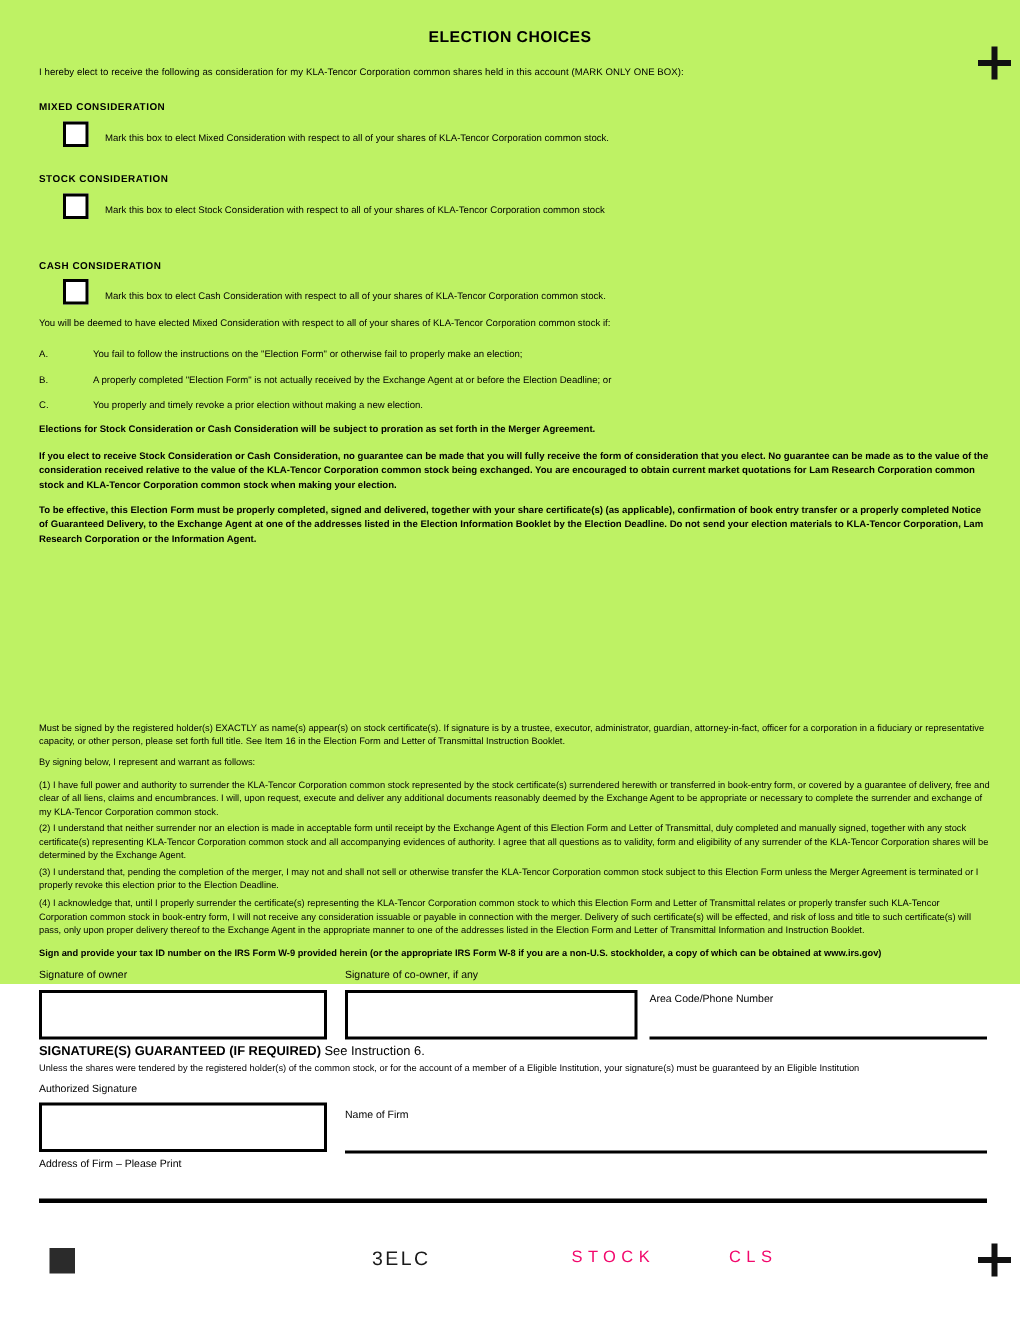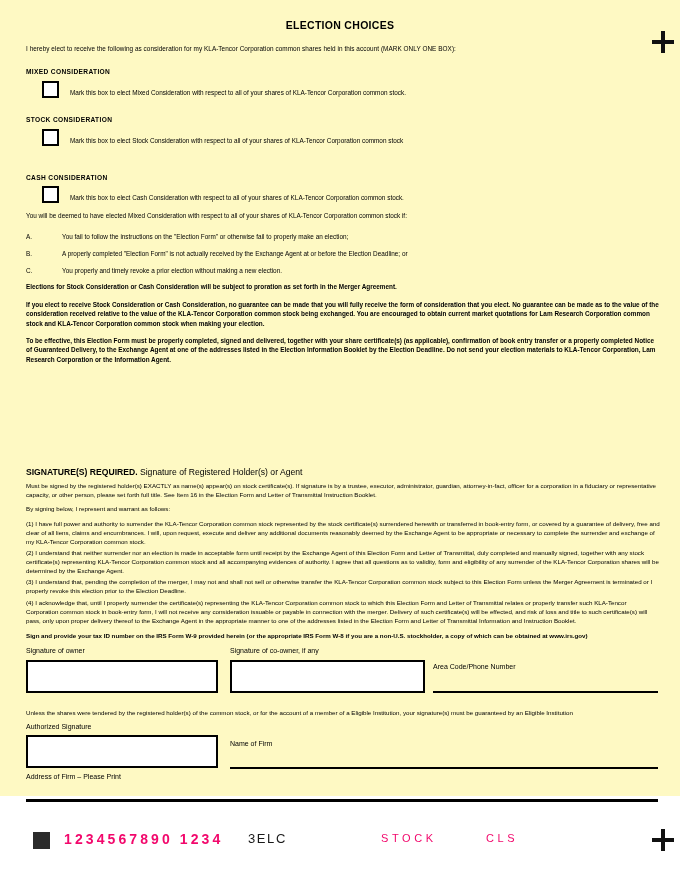--- a/index.html
+++ b/index.html
@@ -11,22 +11,22 @@
     width: 680px;
     height: 880px;
     font-family: "Liberation Sans", sans-serif;
     color: #000000;
     position: relative;
     overflow: hidden;
   }
   .page {
     position: relative;
     width: 680px;
-    height: 796px;
-    background: #fef9c3;
+    height: 656px;
+    background: #bef264;
   }
 
   
   .reg-mark {
     position: absolute;
     width: 22px;
     height: 22px;
   }
   .reg-mark::before,
   .reg-mark::after {
@@ -229,53 +229,52 @@
   </div>
   <div class="lettered" style="top:266px; width:680px;">
     <span class="ltr">C.</span>
     <span class="txt">You properly and timely revoke a prior election without making a new election.</span>
   </div>
 
   <div class="para bold" style="top:282px;">Elections for Stock Consideration or Cash Consideration will be subject to proration as set forth in the Merger Agreement.</div>
   <div class="para bold" style="top:300px;">If you elect to receive Stock Consideration or Cash Consideration, no guarantee can be made that you will fully receive the form of consideration that you elect.  No guarantee can be made as to the value of the consideration received relative to the value of the KLA-Tencor Corporation common stock being exchanged.  You are encouraged to obtain current market quotations for Lam Research Corporation common stock and KLA-Tencor Corporation common stock when making your election.</div>
   <div class="para bold" style="top:336px;">To be effective, this Election Form must be properly completed, signed and delivered, together with your share certificate(s) (as applicable), confirmation of book entry transfer or a properly completed Notice of Guaranteed Delivery, to the Exchange Agent at one of the addresses listed in the Election Information Booklet by the Election Deadline.  Do not send your election materials to KLA-Tencor Corporation, Lam Research Corporation or the Information Agent.</div>
 
-  <div class="sig-heading" style="top:467px;">
-    <span class="strong">SIGNATURE(S) REQUIRED.</span><span> Signature of Registered Holder(s) or Agent</span>
-  </div>
 
   <div class="small-para" style="top:481px;">Must be signed by the registered holder(s) EXACTLY as name(s) appear(s) on stock certificate(s).  If signature is by a trustee, executor, administrator, guardian, attorney-in-fact, officer for a corporation in a fiduciary or representative capacity, or other person, please set forth full title.  See Item 16 in the Election Form and Letter of Transmittal Instruction Booklet.</div>
   <div class="small-para" style="top:504px;">By signing below, I represent and warrant as follows:</div>
 
   <div class="small-para" style="top:519px;">(1) I have full power and authority to surrender the KLA-Tencor Corporation common stock represented by the stock certificate(s) surrendered herewith or transferred in book-entry form, or covered by a guarantee of delivery, free and clear of all liens, claims and encumbrances.  I will, upon request, execute and deliver any additional documents reasonably deemed by the Exchange Agent to be appropriate or necessary to complete the surrender and exchange of my KLA-Tencor Corporation common stock.</div>
   <div class="small-para" style="top:548px;">(2) I understand that neither surrender nor an election is made in acceptable form until receipt by the Exchange Agent of this Election Form and Letter of Transmittal, duly completed and manually signed, together with any stock certificate(s) representing KLA-Tencor Corporation common stock and all accompanying evidences of authority.  I agree that all questions as to validity, form and eligibility of any surrender of the KLA-Tencor Corporation shares will be determined by the Exchange Agent.</div>
   <div class="small-para" style="top:577px;">(3) I understand that, pending the completion of the merger, I may not and shall not sell or otherwise transfer the KLA-Tencor Corporation common stock subject to this Election Form unless the Merger Agreement is terminated or I properly revoke this election prior to the Election Deadline.</div>
   <div class="small-para" style="top:598px;">(4) I acknowledge that, until I properly surrender the certificate(s) representing the KLA-Tencor Corporation common stock to which this Election Form and Letter of Transmittal relates or properly transfer such KLA-Tencor Corporation common stock in book-entry form, I will not receive any consideration issuable or payable in connection with the merger.  Delivery of such certificate(s) will be effected, and risk of loss and title to such certificate(s) will pass, only upon proper delivery thereof to the Exchange Agent in the appropriate manner to one of the addresses listed in the Election Form and Letter of Transmittal Information and Instruction Booklet.</div>
 
   <div class="small-para bold" style="top:631px;">Sign and provide your tax ID number on the IRS Form W-9 provided herein (or the appropriate IRS Form W-8 if you are a non-U.S. stockholder, a copy of which can be obtained at www.irs.gov)</div>
 
   <div class="field-label" style="top:646px; left:26px;">Signature of owner</div>
   <div class="field-label" style="top:646px; left:230px;">Signature of co-owner, if any</div>
   <div class="field-label" style="top:662px; left:433px;">Area Code/Phone Number</div>
 
   <div class="sig-box" style="top:660px; left:26px; width:192px; height:33px;"></div>
   <div class="sig-box" style="top:660px; left:230px; width:195px; height:33px;"></div>
   <div class="rule" style="top:691px; left:433px; width:225px;"></div>
 
+  <div class="sig-heading" style="top:695px;">
+    <span class="strong">SIGNATURE(S) GUARANTEED (IF REQUIRED)</span><span> See Instruction 6.</span>
+  </div>
 
   <div class="small-para" style="top:708px;">Unless the shares were tendered by the registered holder(s) of the common stock, or for the account of a member of a Eligible Institution, your signature(s) must be guaranteed by an Eligible Institution</div>
 
   <div class="field-label" style="top:722px; left:26px;">Authorized Signature</div>
   <div class="sig-box" style="top:735px; left:26px; width:192px; height:33px;"></div>
 
   <div class="field-label" style="top:739px; left:230px;">Name of Firm</div>
   <div class="rule" style="top:767px; left:230px; width:428px;"></div>
 
   <div class="field-label" style="top:772px; left:26px;">Address of Firm – Please Print</div>
   <div class="rule-thick" style="top:799px; left:26px; width:632px;"></div>
 
   <div class="black-square"></div>
-  <div class="code-digits">1234567890 1234</div>
   <div class="code-suffix">3ELC</div>
   <div class="code-coyc">STOCK</div>
   <div class="code-cls">CLS</div>
 
 </div>
 
 </body></html>

